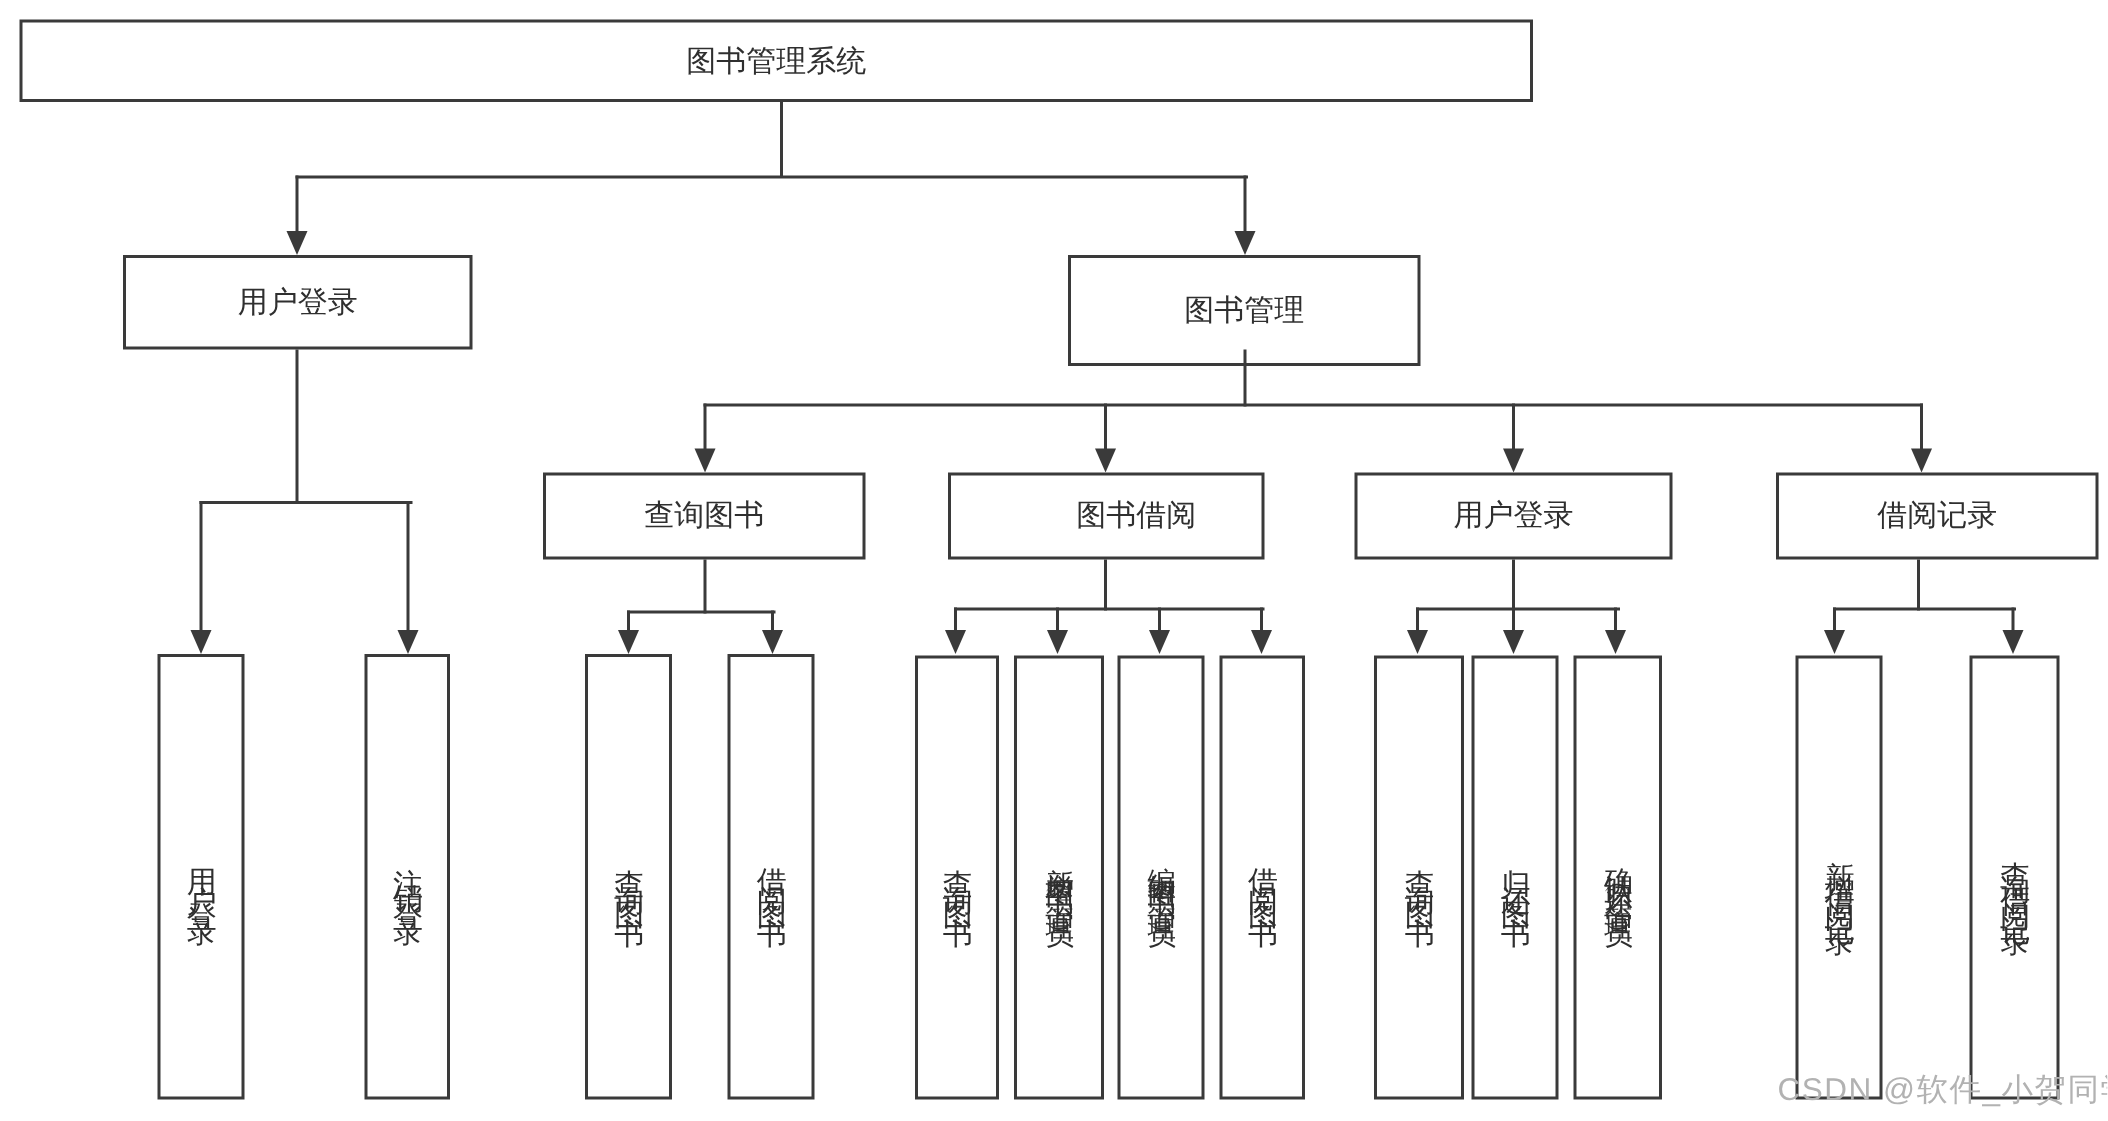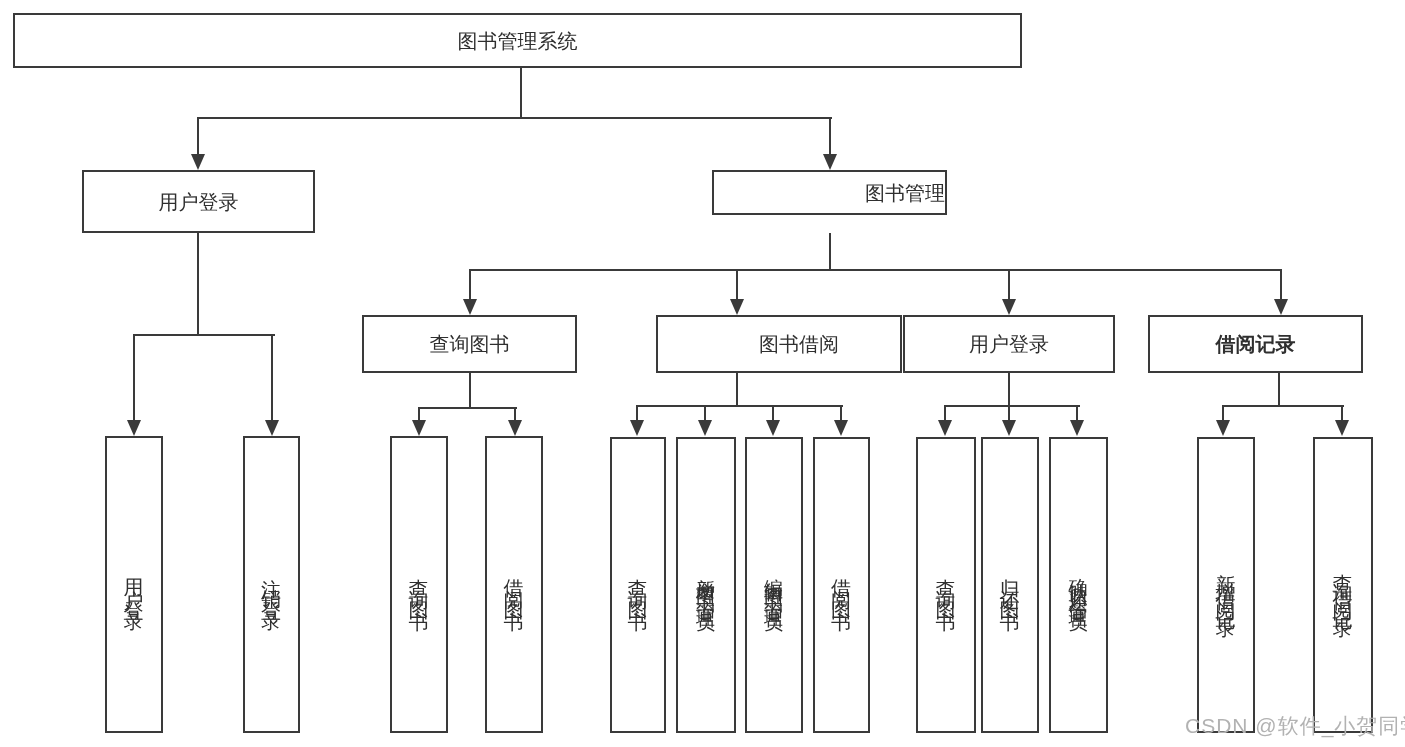--- a/index.html
+++ b/index.html
@@ -49,21 +49,21 @@
   <div class="lv" style="left:520px;top:68px;height:50px;"></div>
   <div class="lh" style="left:197px;top:117px;width:635px;"></div>
   <div class="lv" style="left:197px;top:117px;height:38px;"></div>
   <div class="arrow" style="left:191px;top:154px;"></div>
   <div class="lv" style="left:829px;top:117px;height:38px;"></div>
   <div class="arrow" style="left:823px;top:154px;"></div>
 
   <div class="node" style="left:82px;top:170px;width:233px;height:63px;">
     <span>用户登录</span>
   </div>
-  <div class="node" style="left:712px;top:170px;width:235px;height:45px;justify-content:flex-end;">
+  <div class="node" style="left:712px;top:170px;width:235px;height:74px;">
     <span>图书管理</span>
   </div>
 
   <div class="lv" style="left:197px;top:233px;height:103px;"></div>
   <div class="lh" style="left:133px;top:334px;width:142px;"></div>
   <div class="lv" style="left:133px;top:334px;height:87px;"></div>
   <div class="arrow" style="left:127px;top:420px;"></div>
   <div class="lv" style="left:271px;top:334px;height:87px;"></div>
   <div class="arrow" style="left:265px;top:420px;"></div>
 
@@ -74,27 +74,27 @@
   <div class="lv" style="left:736px;top:269px;height:31px;"></div>
   <div class="arrow" style="left:730px;top:299px;"></div>
   <div class="lv" style="left:1008px;top:269px;height:31px;"></div>
   <div class="arrow" style="left:1002px;top:299px;"></div>
   <div class="lv" style="left:1280px;top:269px;height:31px;"></div>
   <div class="arrow" style="left:1274px;top:299px;"></div>
 
   <div class="node" style="left:362px;top:315px;width:215px;height:58px;">
     <span>查询图书</span>
   </div>
-  <div class="node" style="left:656px;top:315px;width:246px;height:58px;padding-left:40px;">
+  <div class="node" style="left:632px;top:315px;width:211px;height:58px;padding-left:40px;">
     <span>图书借阅</span>
   </div>
   <div class="node" style="left:903px;top:315px;width:212px;height:58px;">
     <span>用户登录</span>
   </div>
-  <div class="node" style="left:1148px;top:315px;width:215px;height:58px;font-weight:bold;">
+  <div class="node" style="left:1184px;top:315px;width:215px;height:58px;">
     <span>借阅记录</span>
   </div>
 
   <div class="lv" style="left:469px;top:373px;height:36px;"></div>
   <div class="lh" style="left:418px;top:407px;width:99px;"></div>
   <div class="lv" style="left:418px;top:407px;height:15px;"></div>
   <div class="arrow" style="left:412px;top:420px;"></div>
   <div class="lv" style="left:514px;top:407px;height:15px;"></div>
   <div class="arrow" style="left:508px;top:420px;"></div>
 

